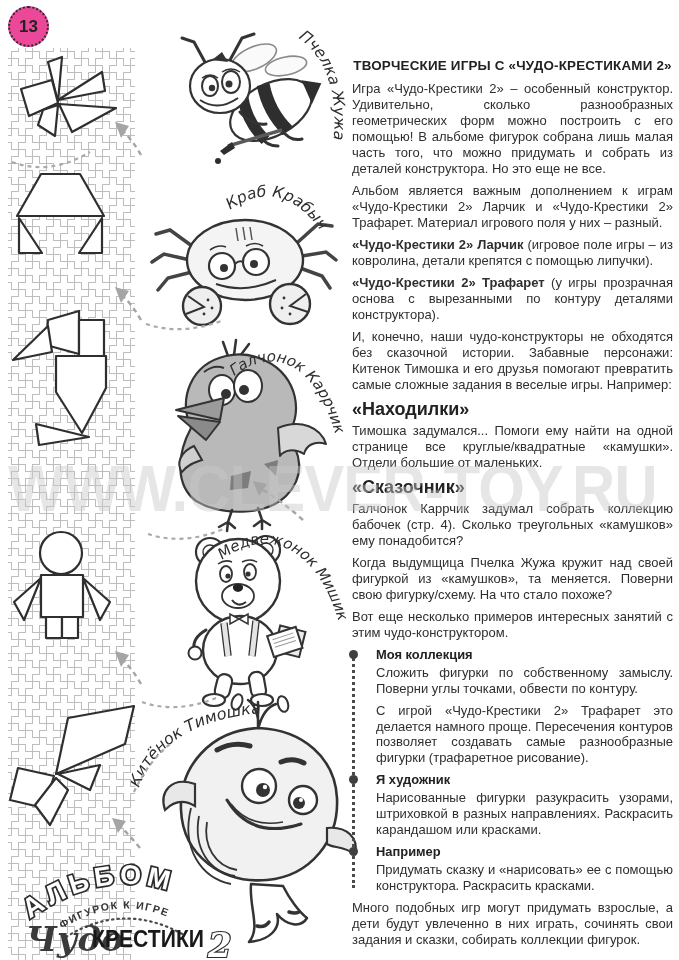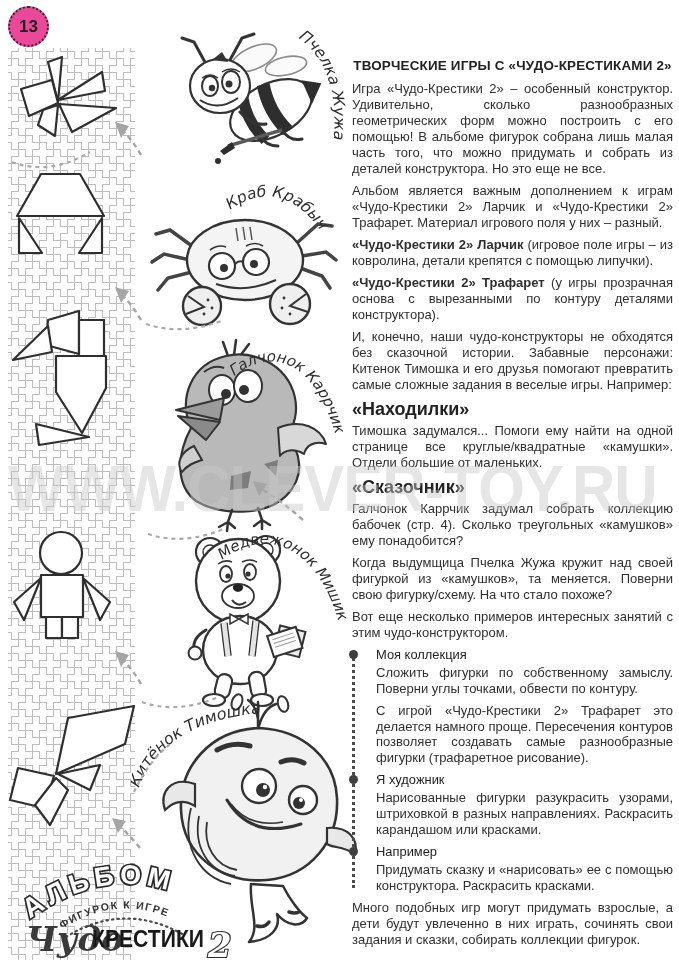--- a/index.html
+++ b/index.html
@@ -32,21 +32,21 @@
          letter-spacing:.2px;margin:0 0 8px 0;}
   .col p{font-size:13px;line-height:1.23;text-align:justify;margin:0 0 6px 0;color:#2f2f2f;}
   .col p .b{font-weight:bold;}
   .it{}
   .game-h{font-size:18px;font-weight:bold;color:#222;margin:3px 0 3px 0;}
   .acts{position:relative;padding-left:24px;margin:2px 0 4px 0;}
   .dotline{position:absolute;left:0;top:6px;bottom:6px;width:0;border-left:3px dotted #4a4a4a;}
   .act{position:relative;margin-bottom:4px;}
   .act .bullet{position:absolute;left:-27px;top:3px;width:9px;height:9px;border-radius:50%;
                background:#3f3f3f;}
-  .act-h{font-size:12.9px;font-weight:normal;color:#222;margin:0 0 3px 0;}
+  .act-h{font-size:12.9px;font-weight:bold;color:#222;margin:0 0 3px 0;}
 </style>
 </head>
 <body>
 
 <div id="canvas">
 
   <div class="badge">
     <span>13</span>
   </div>
 

